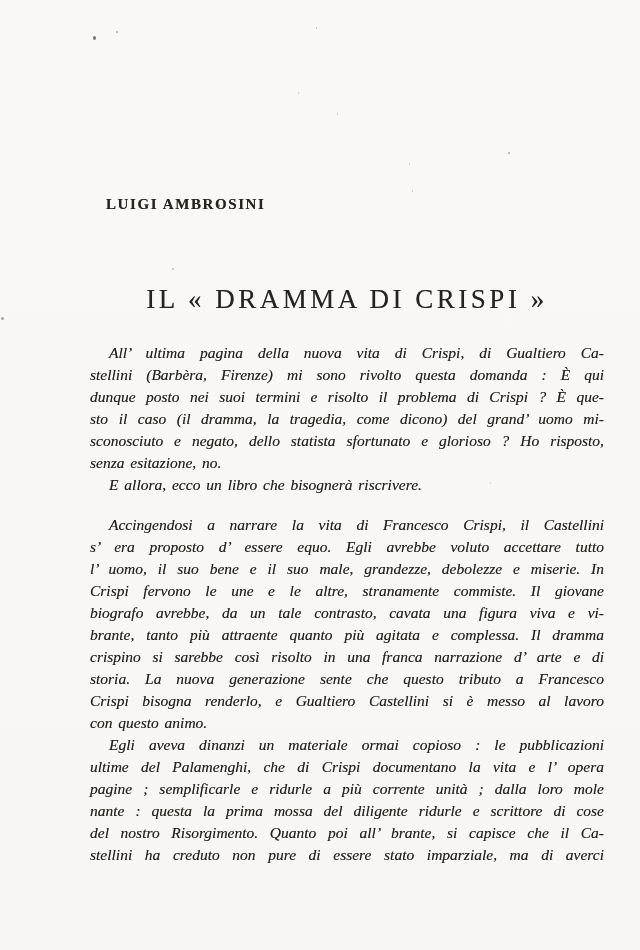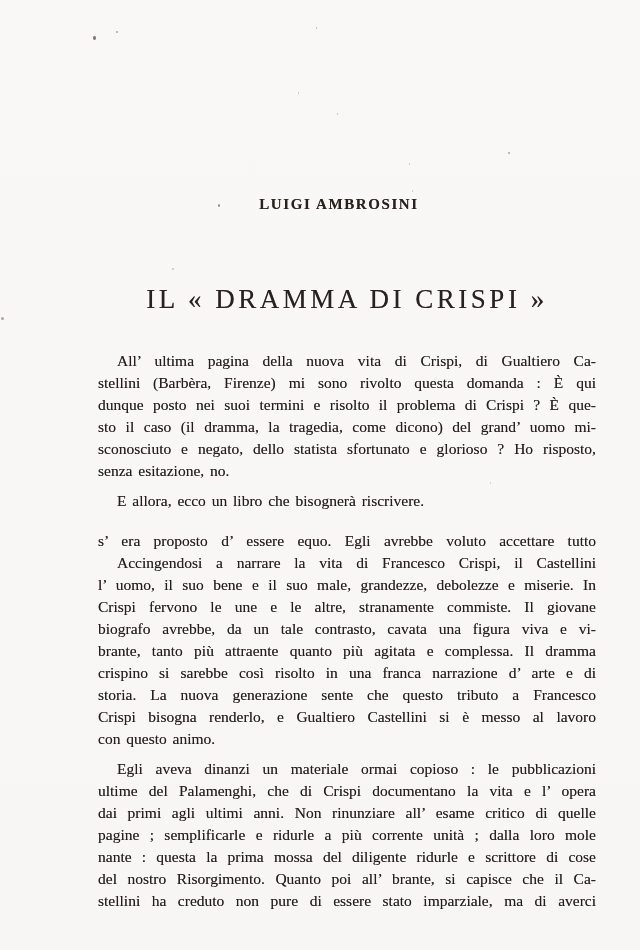--- a/index.html
+++ b/index.html
@@ -7,41 +7,40 @@
     width:640px;height:950px;overflow:hidden;
     background:#f7f7f5;
     font-family:"Liberation Serif","DejaVu Serif",serif;
   }
   .page{
     position:relative;width:640px;height:950px;
     background:linear-gradient(180deg,#f9f8f6 0%,#f8f7f5 60%,#f7f6f4 100%);
     color:#211e1b;
   }
   .author{
-    position:absolute;top:196px;left:82px;width:514px;
-    text-align:center;
+    position:absolute;top:196px;left:106px;width:514px;
     font-size:15px;font-weight:bold;letter-spacing:1.6px;
     color:#26221e;
     text-shadow:0 0 .4px rgba(30,25,20,.5);
   }
   .title{
     position:absolute;top:284px;left:90px;width:514px;
     text-align:center;
     font-size:27px;font-weight:normal;letter-spacing:3.5px;
     color:#262220;
     text-shadow:0 0 .4px rgba(30,25,20,.45);
     white-space:nowrap;
   }
   .body-text{
     position:absolute;top:342px;left:90px;width:514px;
     font-size:15.5px;
     color:#221f1c;
     text-shadow:0 0 .35px rgba(30,25,20,.55);
   }
-  .paragraph{margin:8px;padding:0;}
+  .paragraph{margin:0;padding:0;font-style:italic;}
   .gap-before{margin-top:18px;}
   .line{
     line-height:22px;
     text-align:left;
     word-spacing:2px;
   }
   .j{
     text-align:justify;
     text-align-last:justify;
   }
@@ -82,36 +81,35 @@
       <div class="line j">sto il caso (il dramma, la tragedia, come dicono) del grand’ uomo mi-</div>
       <div class="line j">sconosciuto e negato, dello statista sfortunato e glorioso ? Ho risposto,</div>
       <div class="line">senza esitazione, no.</div>
     </div>
 
     <div class="paragraph">
       <div class="line indent">E allora, ecco un libro che bisognerà riscrivere.</div>
     </div>
 
     <div class="paragraph gap-before">
+      <div class="line j indent">Accingendosi a narrare la vita di Francesco Crispi, il Castellini</div>
       <div class="line j">s’ era proposto d’ essere equo. Egli avrebbe voluto accettare tutto</div>
-      <div class="line j indent">Accingendosi a narrare la vita di Francesco Crispi, il Castellini</div>
       <div class="line j">l’ uomo, il suo bene e il suo male, grandezze, debolezze e miserie. In</div>
       <div class="line j">Crispi fervono le une e le altre, stranamente commiste. Il giovane</div>
       <div class="line j">biografo avrebbe, da un tale contrasto, cavata una figura viva e vi-</div>
       <div class="line j">brante, tanto più attraente quanto più agitata e complessa. Il dramma</div>
       <div class="line j">crispino si sarebbe così risolto in una franca narrazione d’ arte e di</div>
       <div class="line j">storia. La nuova generazione sente che questo tributo a Francesco</div>
       <div class="line j">Crispi bisogna renderlo, e Gualtiero Castellini si è messo al lavoro</div>
       <div class="line">con questo animo.</div>
     </div>
 
     <div class="paragraph">
       <div class="line j indent">Egli aveva dinanzi un materiale ormai copioso : le pubblicazioni</div>
       <div class="line j">ultime del Palamenghi, che di Crispi documentano la vita e l’ opera</div>
-      <div class="line j">dai primi agli ultimi anni. Non rinunziare all’ esame critico di quelle</div>
       <div class="line j">pagine ; semplificarle e ridurle a più corrente unità ; dalla loro mole</div>
       <div class="line j">nante : questa la prima mossa del diligente ridurle e scrittore di cose</div>
       <div class="line j">del nostro Risorgimento. Quanto poi all’ brante, si capisce che il Ca-</div>
       <div class="line j">stellini ha creduto non pure di essere stato imparziale, ma di averci</div>
     </div>
 
   </div>
 </div>
 
 </body></html>

